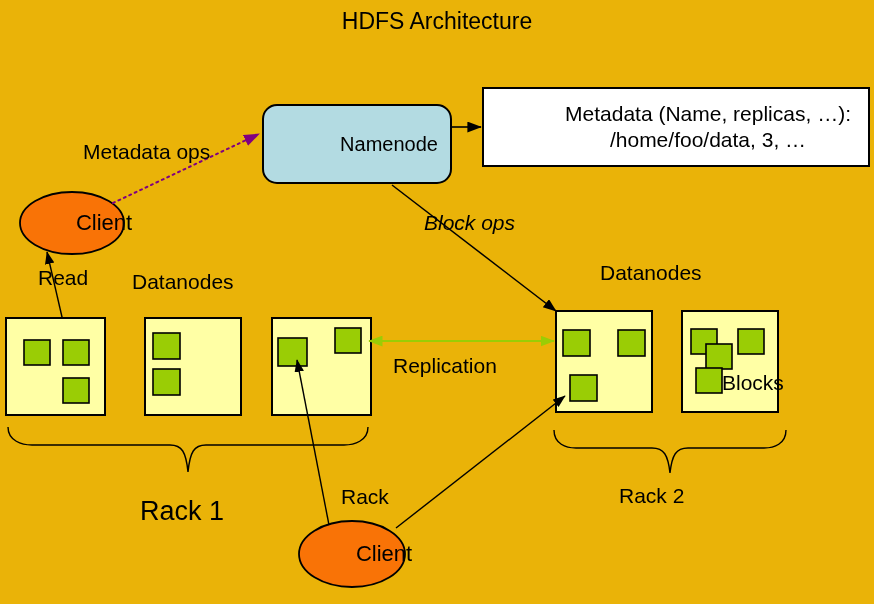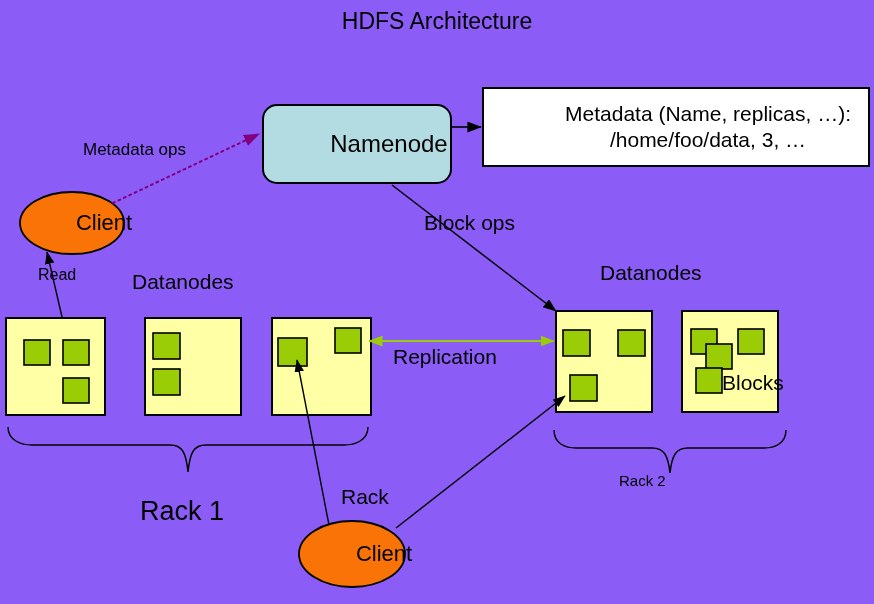--- a/index.html
+++ b/index.html
@@ -7,21 +7,21 @@
     padding: 0;
     background: #ffffff;
   }
   body {
     font-family: "Liberation Sans", sans-serif;
   }
   #canvas {
     position: relative;
     width: 874px;
     height: 604px;
-    background: #8b5cf6;
+    background: #eab308;
     overflow: hidden;
   }
   #vector-layer {
     position: absolute;
     left: 0;
     top: 0;
     width: 874px;
     height: 604px;
   }
   .lbl {
@@ -42,46 +42,46 @@
     display: flex;
     align-items: center;
     justify-content: center;
     color: #000000;
     white-space: pre;
     text-align: center;
     margin-left: 32px;
   }
   #namenode-label {
     left: 263px; top: 105px; width: 188px; height: 78px;
-    font-size: 24px;
+    font-size: 20px;
   }
   #metadata-label {
     left: 483px; top: 88px; width: 386px; height: 78px;
     font-size: 21px;
     line-height: 1.25;
     flex-direction: column;
   }
   #client-top-label {
     left: 20px; top: 192px; width: 104px; height: 62px;
     font-size: 22px;
   }
   #client-bottom-label {
     left: 299px; top: 521px; width: 106px; height: 66px;
     font-size: 22px;
   }
-  #metadata-ops-label { left: 83px; top: 140px; font-size: 17px; }
-  #block-ops-label { left: 424px; top: 211px; font-size: 21px; }
-  #replication-label { left: 393px; top: 345px; font-size: 21px; }
-  #read-label { left: 38px; top: 266px; font-size: 16px; text-align: center; }
+  #metadata-ops-label { left: 83px; top: 140px; font-size: 21px; }
+  #block-ops-label { left: 424px; top: 211px; font-size: 21px; font-style: italic; }
+  #replication-label { left: 393px; top: 354px; font-size: 21px; }
+  #read-label { left: 38px; top: 266px; font-size: 21px; text-align: center; }
   #write-label { left: 341px; top: 485px; font-size: 21px; }
   #datanodes-left-label { left: 132px; top: 270px; font-size: 21px; }
   #datanodes-right-label { left: 600px; top: 261px; font-size: 21px; }
   #blocks-label { left: 722px; top: 371px; font-size: 21px; text-align: center; }
   #rack1-label { left: 140px; top: 496px; font-size: 27px; }
-  #rack2-label { left: 619px; top: 472px; font-size: 15px; }
+  #rack2-label { left: 619px; top: 484px; font-size: 21px; }
 </style>
 </head>
 <body>
 
 <div id="canvas">
 
   <svg id="vector-layer" viewBox="0 0 874 604">
     <defs>
       <marker id="arrow-black" markerWidth="10" markerHeight="10" refX="8.5" refY="3.4" orient="auto" markerUnits="strokeWidth">
         <path d="M0,0 L9,3.4 L0,6.8 z" fill="#000000"></path>

